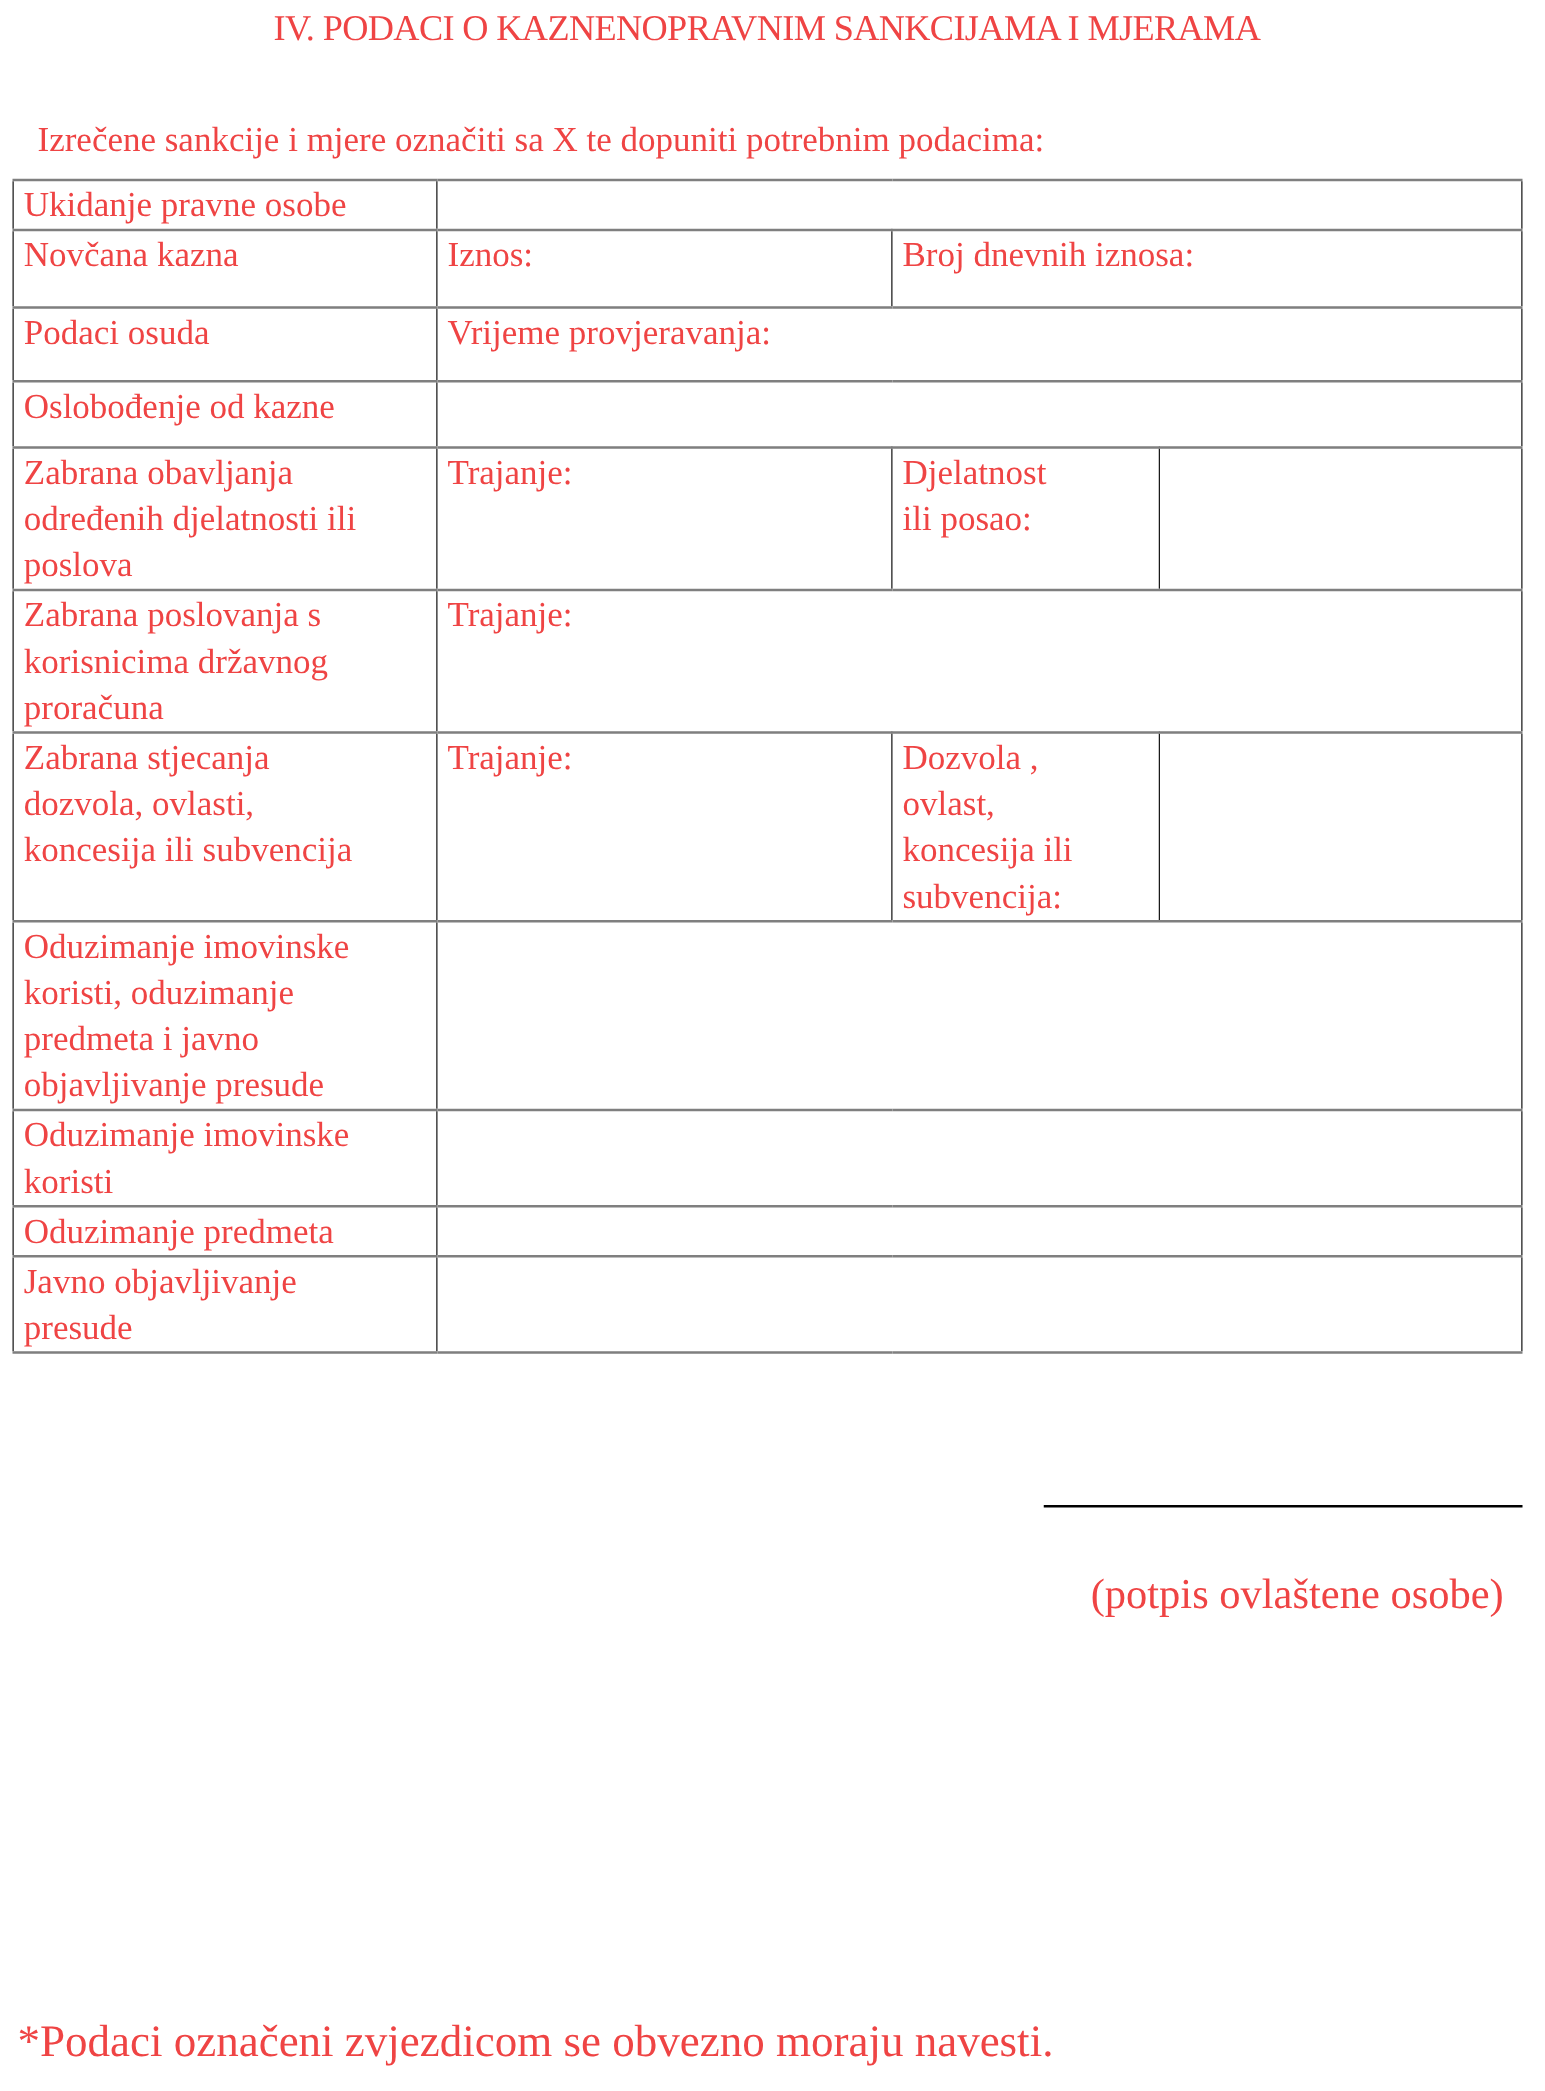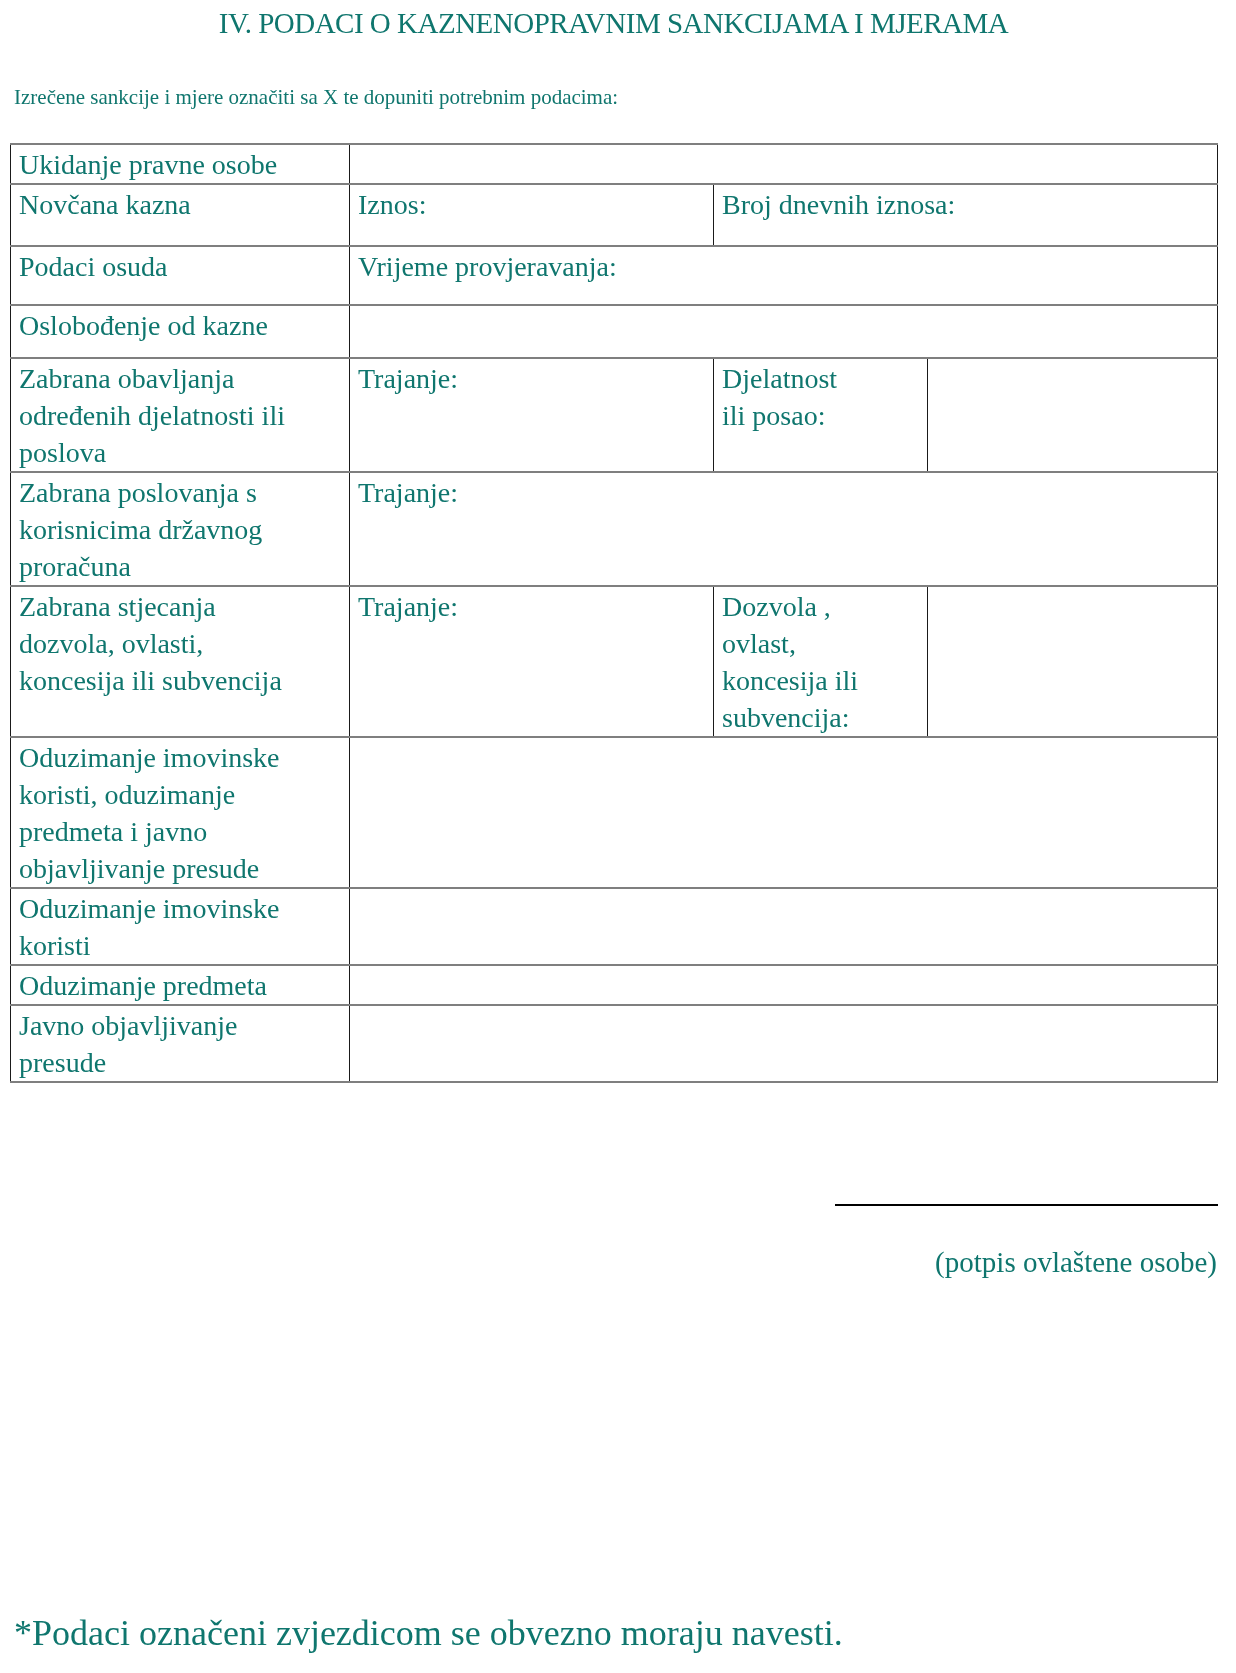--- a/index.html
+++ b/index.html
@@ -1,41 +1,41 @@
 <!DOCTYPE html>
 <html><head>
 <meta charset="utf-8">
 <style>
   html, body { margin: 0; padding: 0; background: #ffffff; }
   .page {
     position: relative;
     width: 1236px;
     height: 1673px;
     background: #ffffff;
-    color: #0f766e;
+    color: #ef4444;
     font-family: "Liberation Serif", "DejaVu Serif", serif;
   }
   .title {
     position: absolute;
     top: 6px;
     left: 0;
     width: 1227px;
     margin: 0;
     text-align: center;
     font-size: 29px;
     font-weight: normal;
     line-height: 34px;
     letter-spacing: -0.5px;
   }
   .instruction {
     position: absolute;
     top: 80px;
     left: 14px;
-    margin: 0;
-    font-size: 21px;
+    margin: 16px;
+    font-size: 28px;
     line-height: 34px;
   }
   table.form {
     position: absolute;
     top: 143px;
     left: 10px;
     width: 1207px;
     border-collapse: collapse;
     table-layout: fixed;
   }
@@ -55,22 +55,22 @@
     top: 1189px;
     right: 18px;
     width: 383px;
     height: 15px;
     border-bottom: 2px solid #000000;
   }
   .sig-caption {
     position: absolute;
     top: 1245px;
     right: 19px;
-    margin: 0;
-    font-size: 29px;
+    margin: 14px;
+    font-size: 34px;
     line-height: 34px;
     text-align: right;
   }
   .footnote {
     position: absolute;
     top: 1616px;
     left: 14px;
     margin: 0;
     font-size: 36px;
     line-height: 34px;

